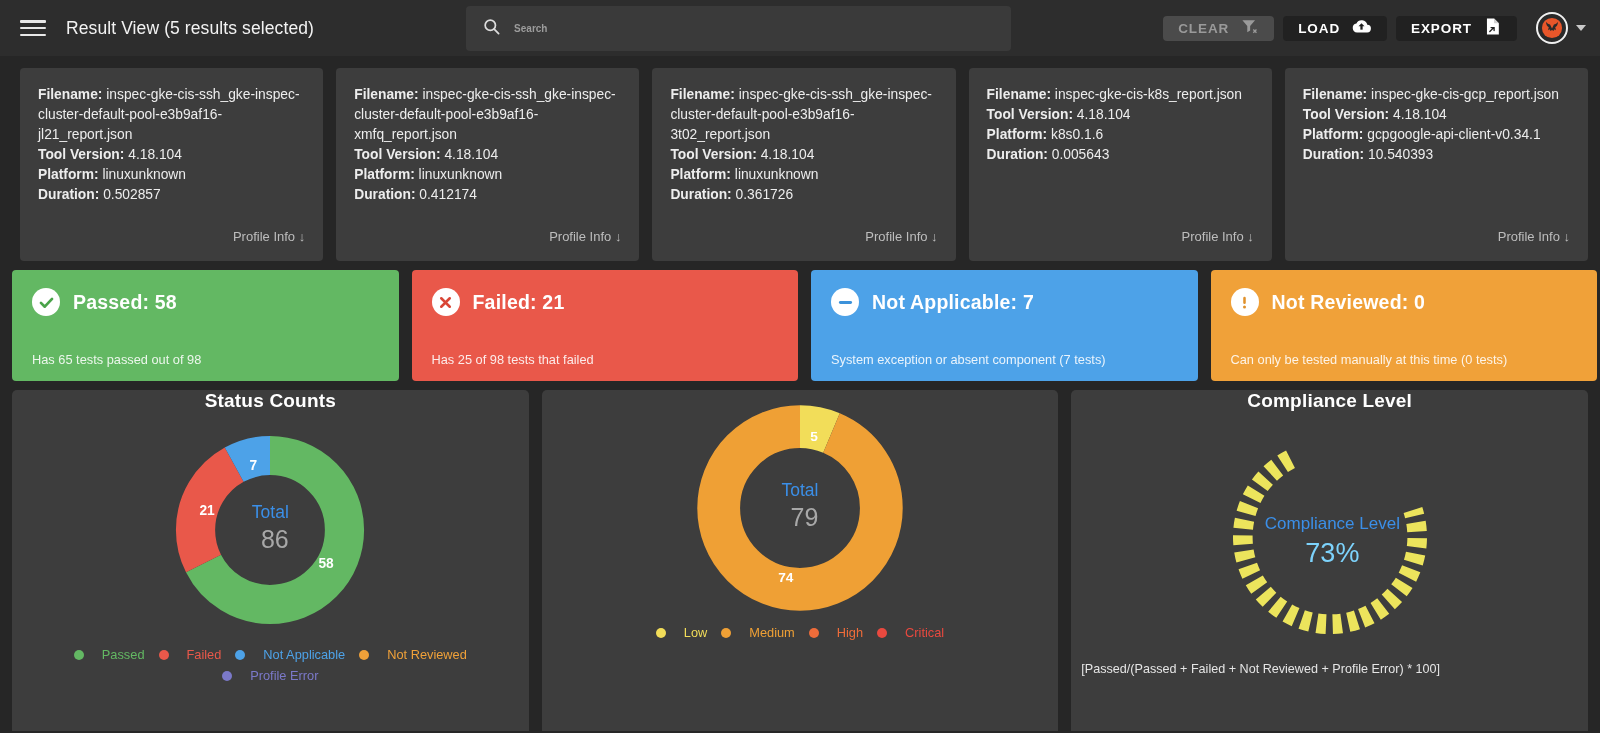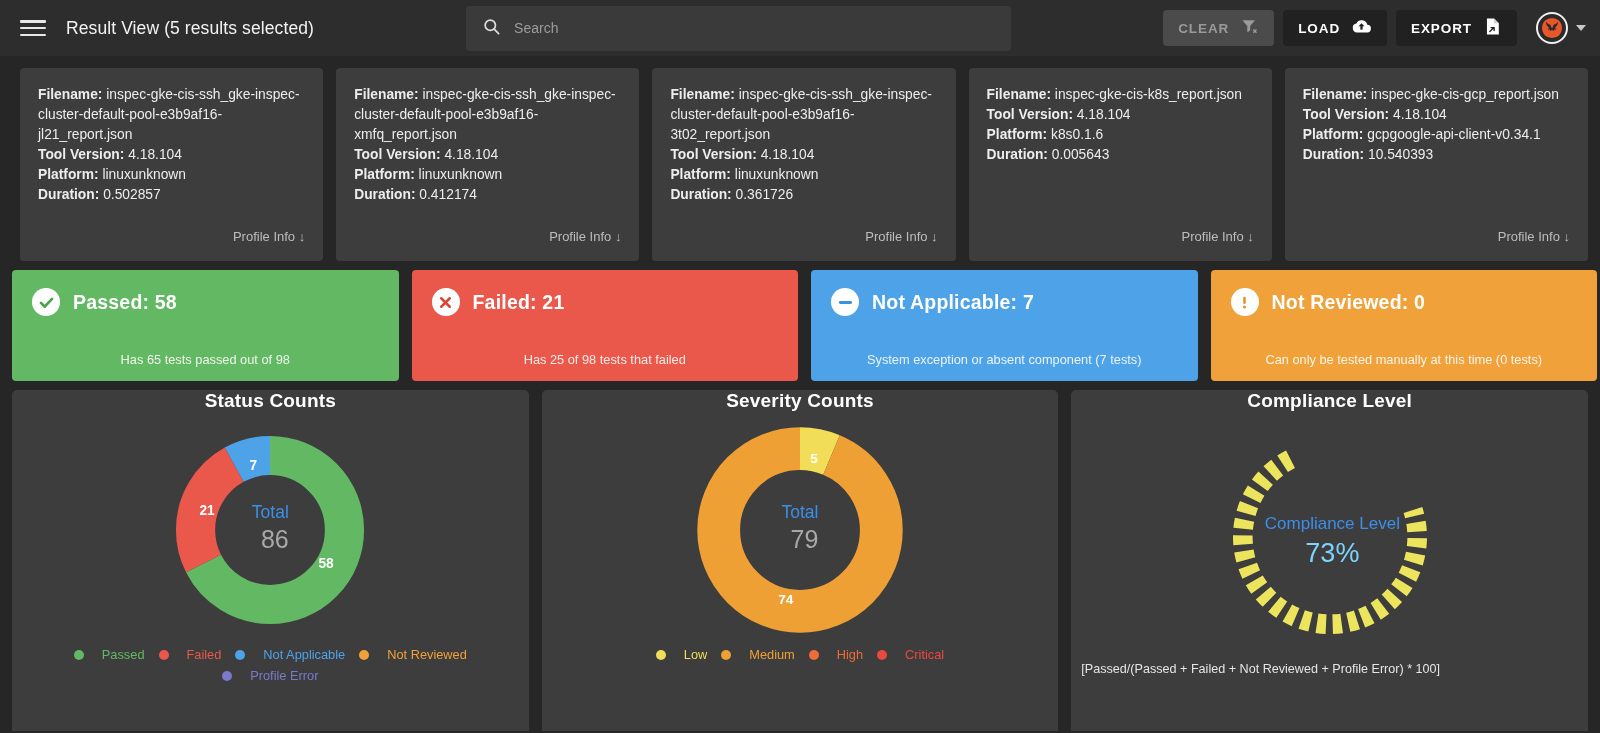--- a/index.html
+++ b/index.html
@@ -62,35 +62,36 @@
     padding: 0 16px;
     gap: 13px;
     margin-left: auto;
     cursor: text;
   }
   #search-box input {
     background: transparent;
     border: none;
     outline: none;
     color: #e6e6e6;
-    font-size: 14px;
+    font-size: 10px;
     font-family: "Liberation Sans", sans-serif;
     width: 100%;
+    font-weight: bold;
   }
   #search-box input::placeholder { color: #9c9c9c; }
 
   .hdr-actions {
     margin-left: auto;
     display: flex;
     align-items: center;
     gap: 9px;
   }
 
   .hdr-btn {
-    height: 36px;
+    height: 25px;
     border-radius: 4px;
     display: flex;
     align-items: center;
     gap: 11px;
     padding: 0 15px;
     font-size: 13.5px;
     font-weight: bold;
     letter-spacing: .9px;
     cursor: pointer;
     border: none;
@@ -159,21 +160,20 @@
     cursor: pointer;
     padding-bottom: 2px;
   }
 
   
   #status-banners {
     display: flex;
     gap: 13px;
     padding: 9px 3px 0 12px;
     height: 120px;
-    text-align: center;
   }
   .status-banner {
     flex: 1 1 0;
     border-radius: 4px;
     padding: 18px 20px 14px 20px;
     display: flex;
     flex-direction: column;
     cursor: pointer;
   }
   .sb-top {
@@ -571,21 +571,20 @@
         <span id="sc-leg3" style="color: rgb(240, 161, 57);">Not Reviewed</span>
       </div>
       <div class="legend-item" style="width:100%;justify-content:center">
         <span class="legend-dot" id="sc-dot4" style="background: rgb(123, 121, 201);"></span>
         <span id="sc-leg4" style="color: rgb(123, 121, 201);">Profile Error</span>
       </div>
     </div>
   </div>
 
   <div class="chart-panel">
-    <div class="chart-title">Severity Counts</div>
     <div class="donut-area">
       <svg width="214" height="214" viewBox="0 0 100 100">
         <g transform="rotate(-90 50 50)">
           <circle id="sv-seg0" cx="50" cy="50" r="38" fill="none" stroke-width="20" stroke="#f2dd59" stroke-dasharray="15.111458333723055 223.6495833391012" stroke-dashoffset="0"></circle>
           <circle id="sv-seg1" cx="50" cy="50" r="38" fill="none" stroke-width="20" stroke="#efa035" stroke-dasharray="223.6495833391012 15.11145833372305" stroke-dashoffset="-15.111458333723055"></circle>
         </g>
         <text id="sv-lbl0" font-size="6.4" font-weight="bold" fill="#fff" text-anchor="middle" dominant-baseline="middle" font-family="Liberation Sans, sans-serif" x="56.62" y="17.16">5</text>
         <text id="sv-lbl1" font-size="6.4" font-weight="bold" fill="#fff" text-anchor="middle" dominant-baseline="middle" font-family="Liberation Sans, sans-serif" x="43.38" y="82.84">74</text>
       </svg>
       <div class="donut-center-label">

